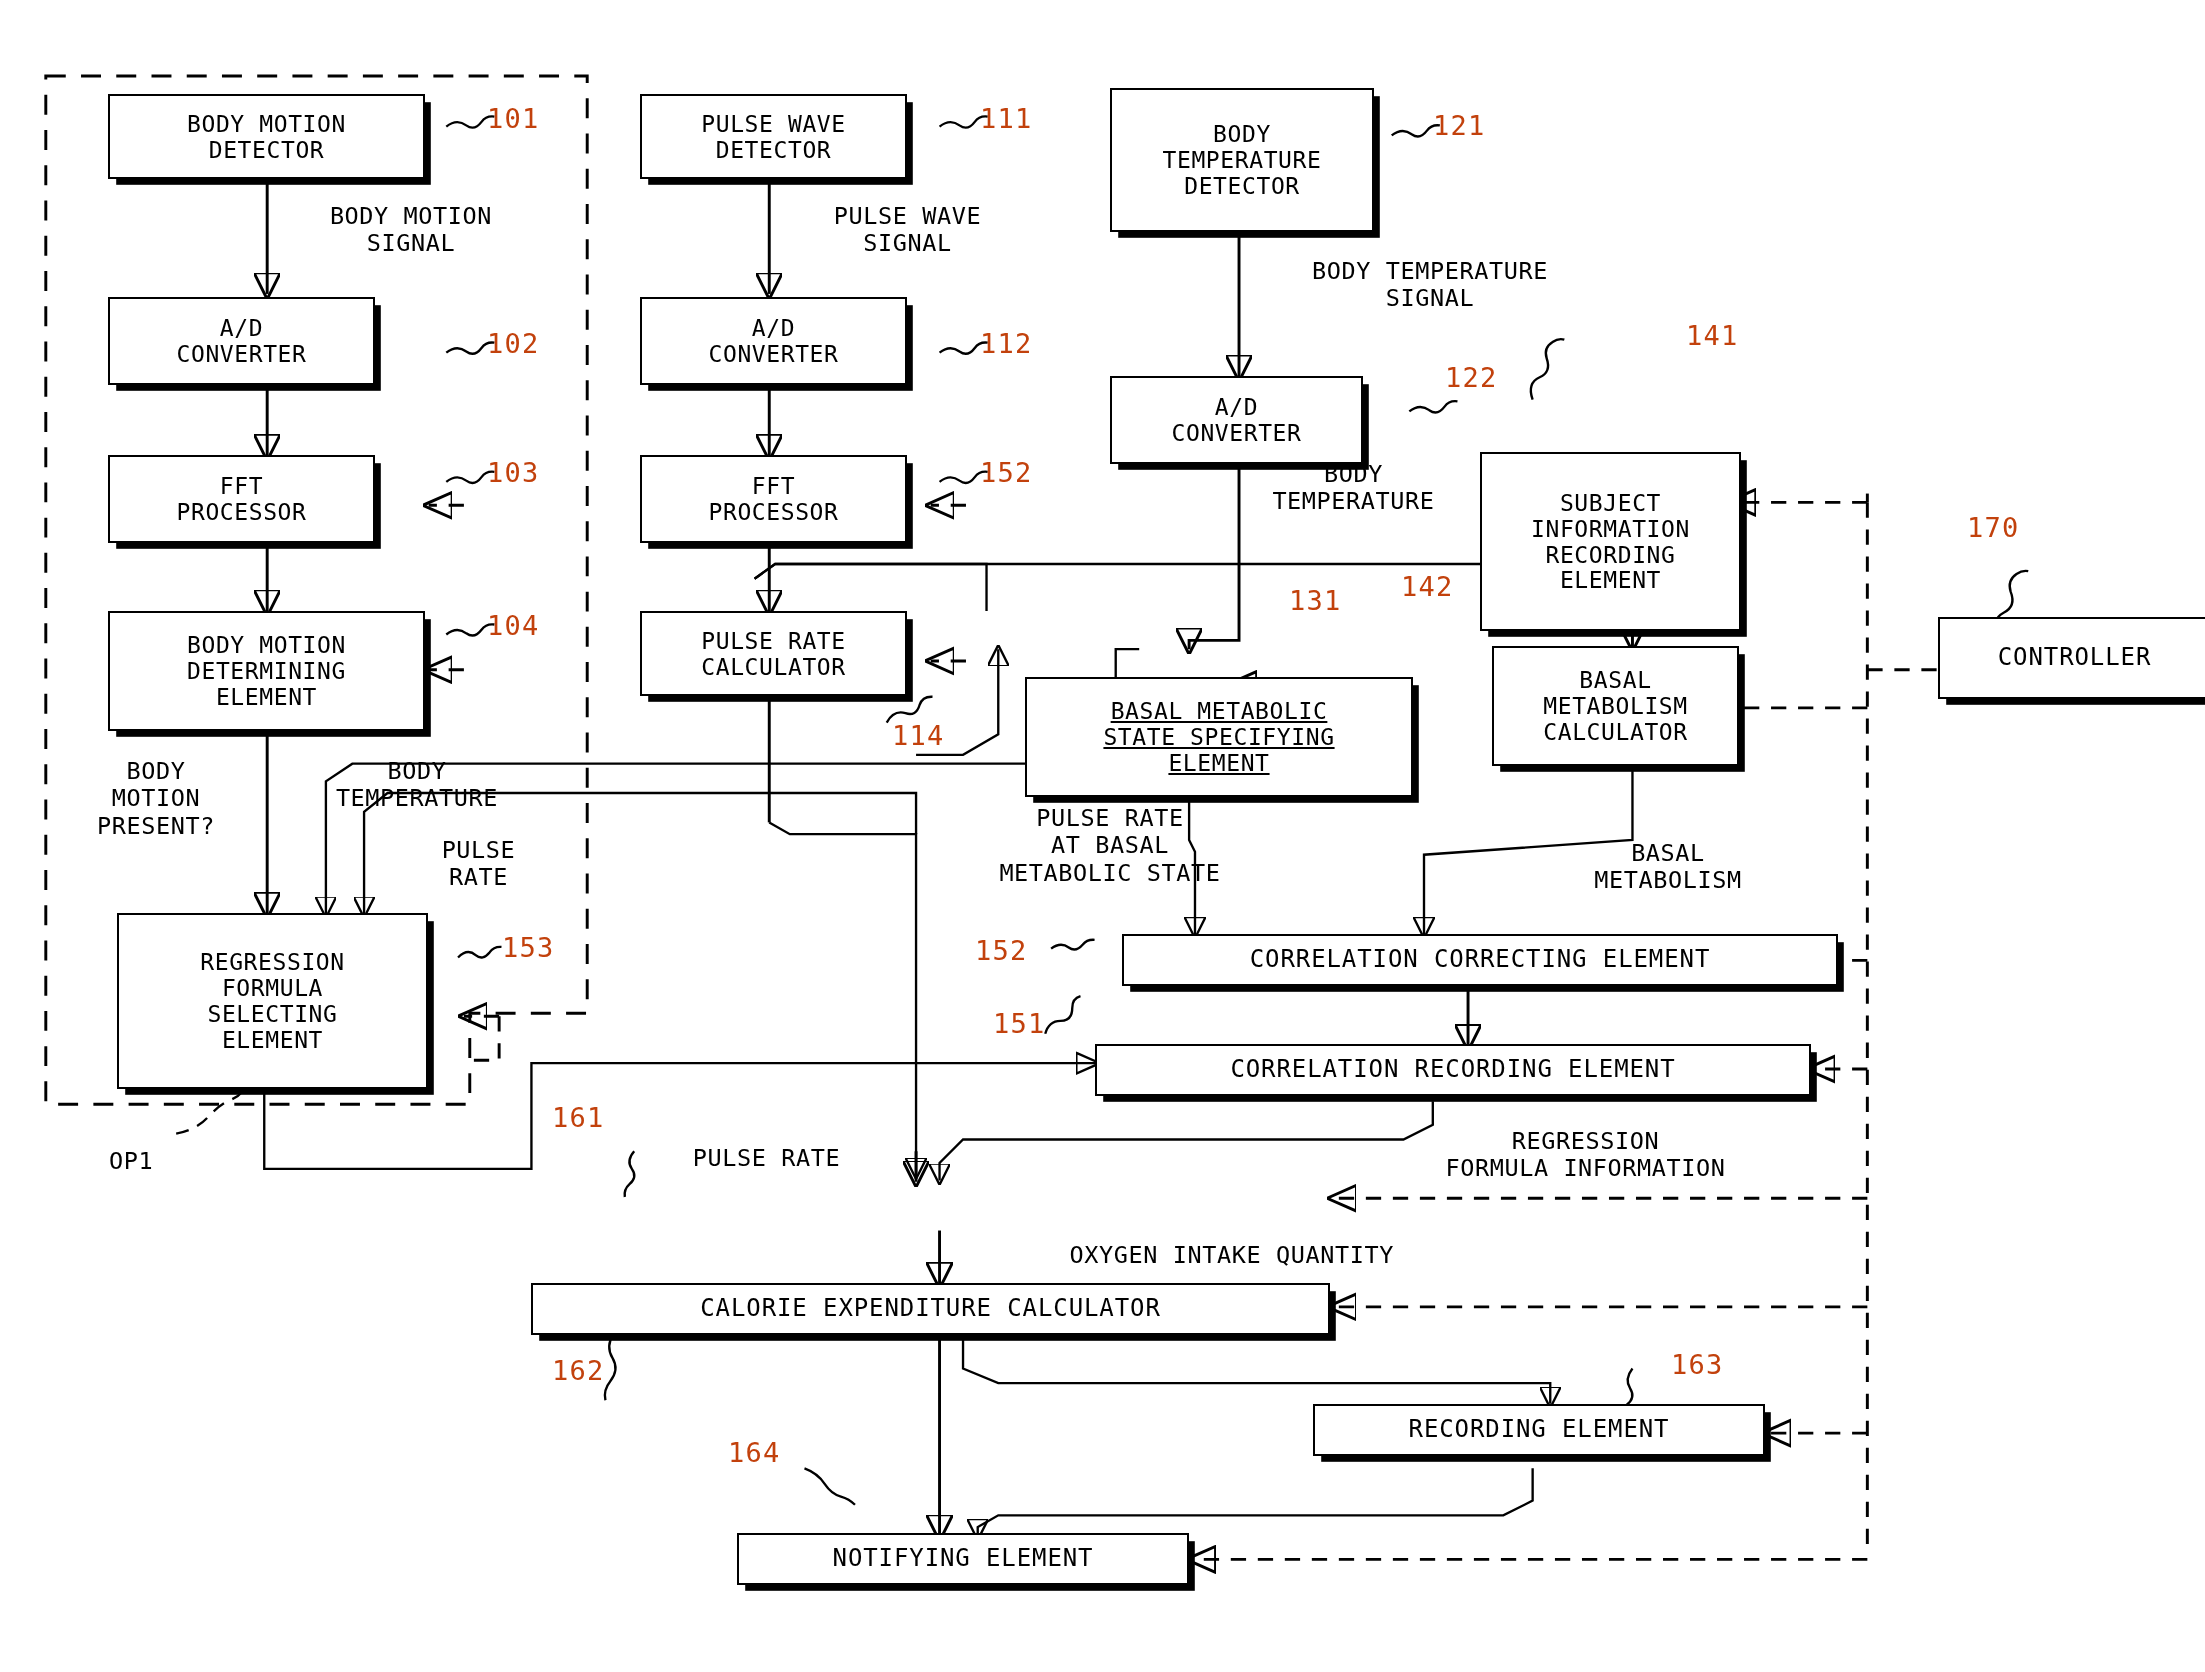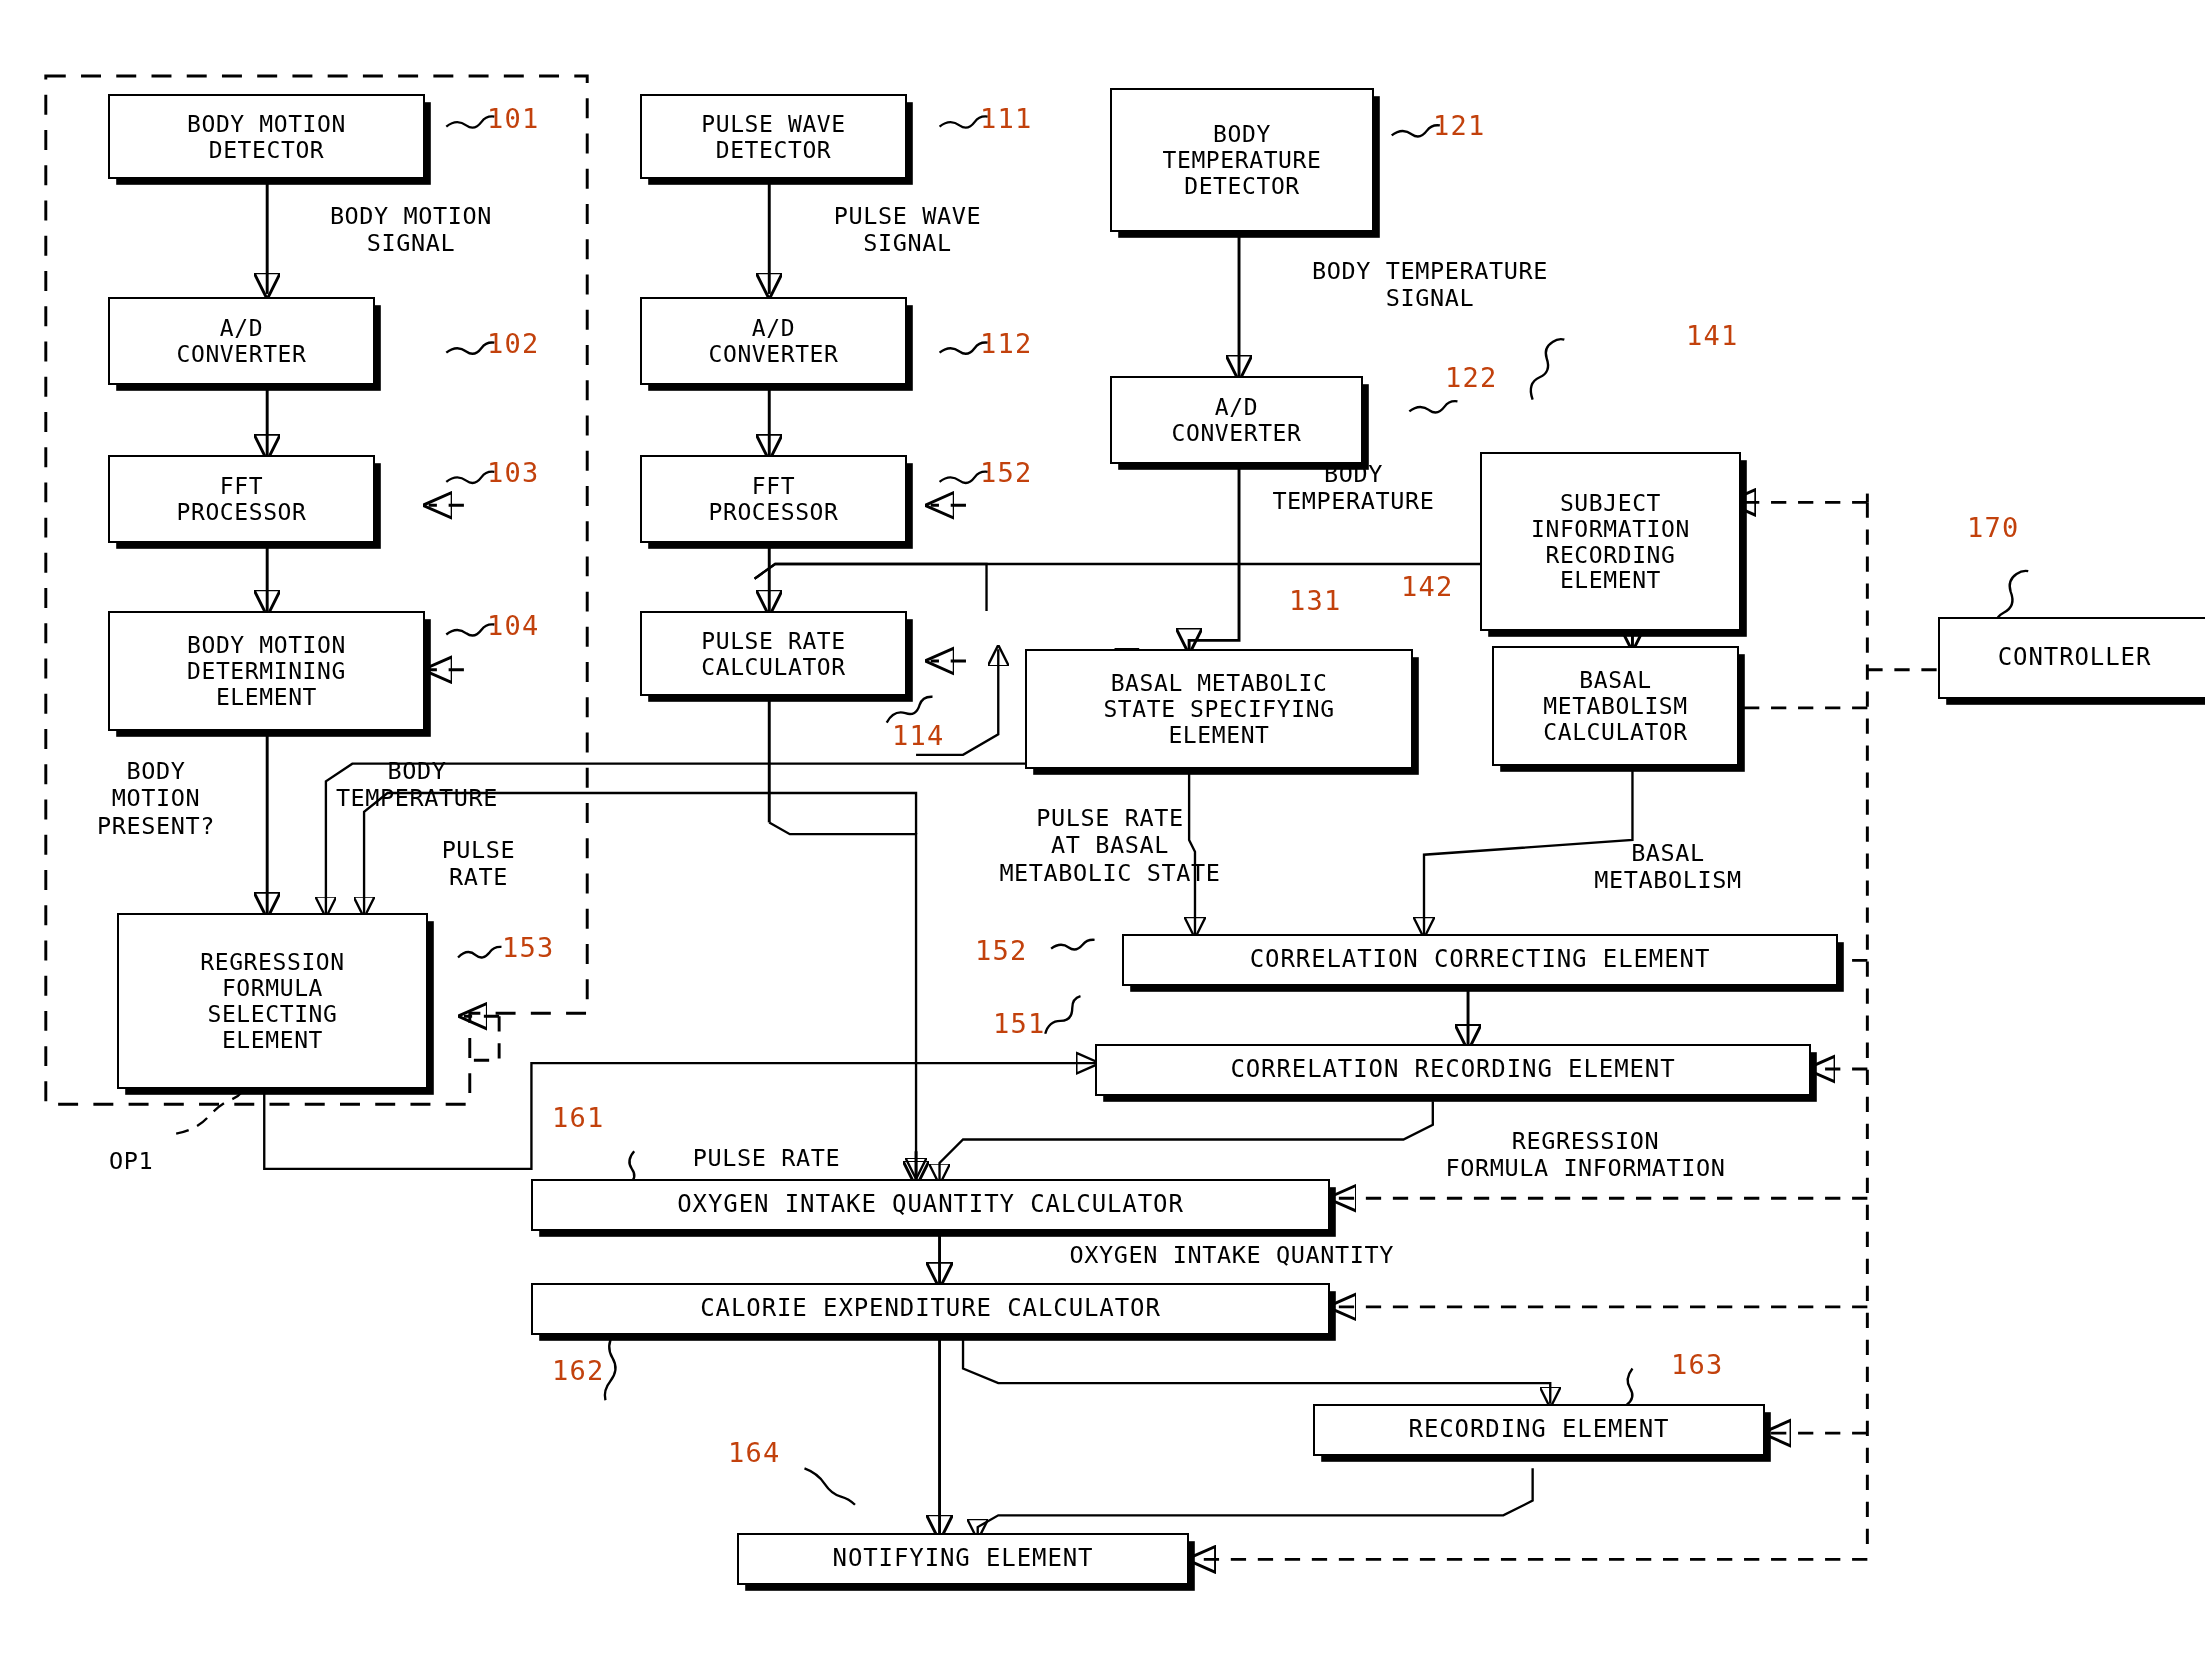--- a/index.html
+++ b/index.html
@@ -235,21 +235,21 @@
   <div class="box" style="left:1110px; top:88px; width:264px; height:144px;">
     <span>BODY
 TEMPERATURE
 DETECTOR</span>
   </div>
   <div class="box" style="left:1110px; top:376px; width:253px; height:88px;">
     <span>A/D
 CONVERTER</span>
   </div>
 
-  <div class="box" style="left:1025px; top:649px; width:388px; height:120px;">
+  <div class="box" style="left:1025px; top:677px; width:388px; height:120px;text-decoration:underline;">
     <span>BASAL METABOLIC
 STATE SPECIFYING
 ELEMENT</span>
   </div>
 
   <div class="box" style="left:1480px; top:424px; width:261px; height:179px;margin-top:28px;">
     <span>SUBJECT
 INFORMATION
 RECORDING
 ELEMENT</span>
@@ -268,23 +268,20 @@
     <span>CORRELATION RECORDING ELEMENT</span>
   </div>
 
   <div class="box" style="left:117px; top:913px; width:311px; height:176px;">
     <span>REGRESSION
 FORMULA
 SELECTING
 ELEMENT</span>
   </div>
 
-  <div class="box wide" style="left:531px; top:1179px; width:799px; height:52px;">
-    <span>OXYGEN INTAKE QUANTITY CALCULATOR</span>
-  </div>
   <div class="box wide" style="left:531px; top:1283px; width:799px; height:52px;">
     <span>CALORIE EXPENDITURE CALCULATOR</span>
   </div>
   <div class="box wide" style="left:1313px; top:1404px; width:452px; height:52px;">
     <span>RECORDING ELEMENT</span>
   </div>
   <div class="box wide" style="left:737px; top:1533px; width:452px; height:52px;">
     <span>NOTIFYING ELEMENT</span>
   </div>
 

